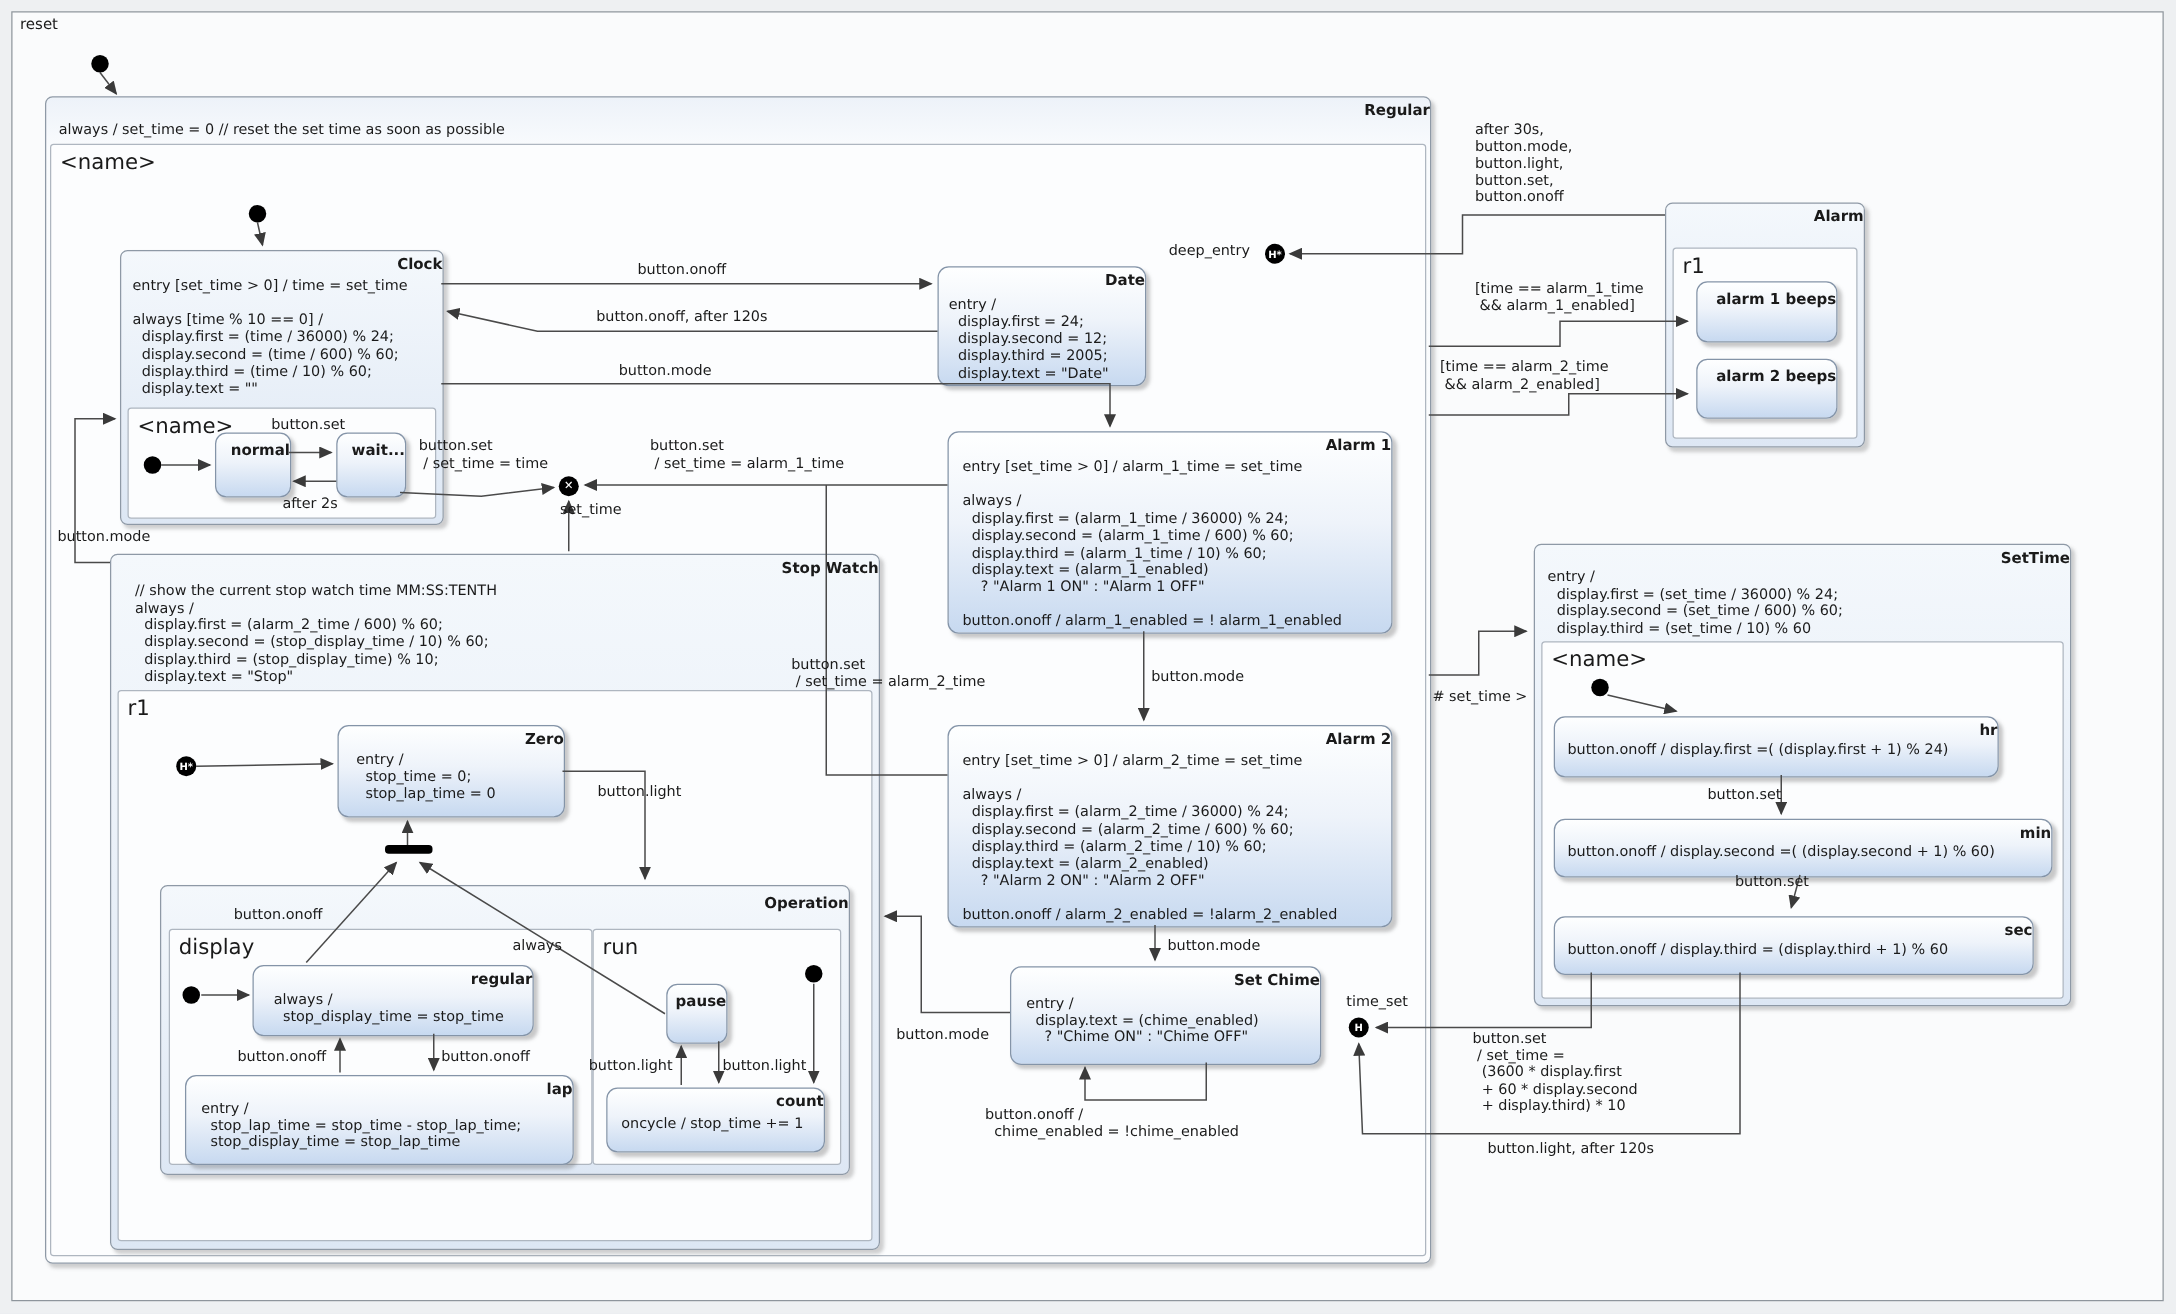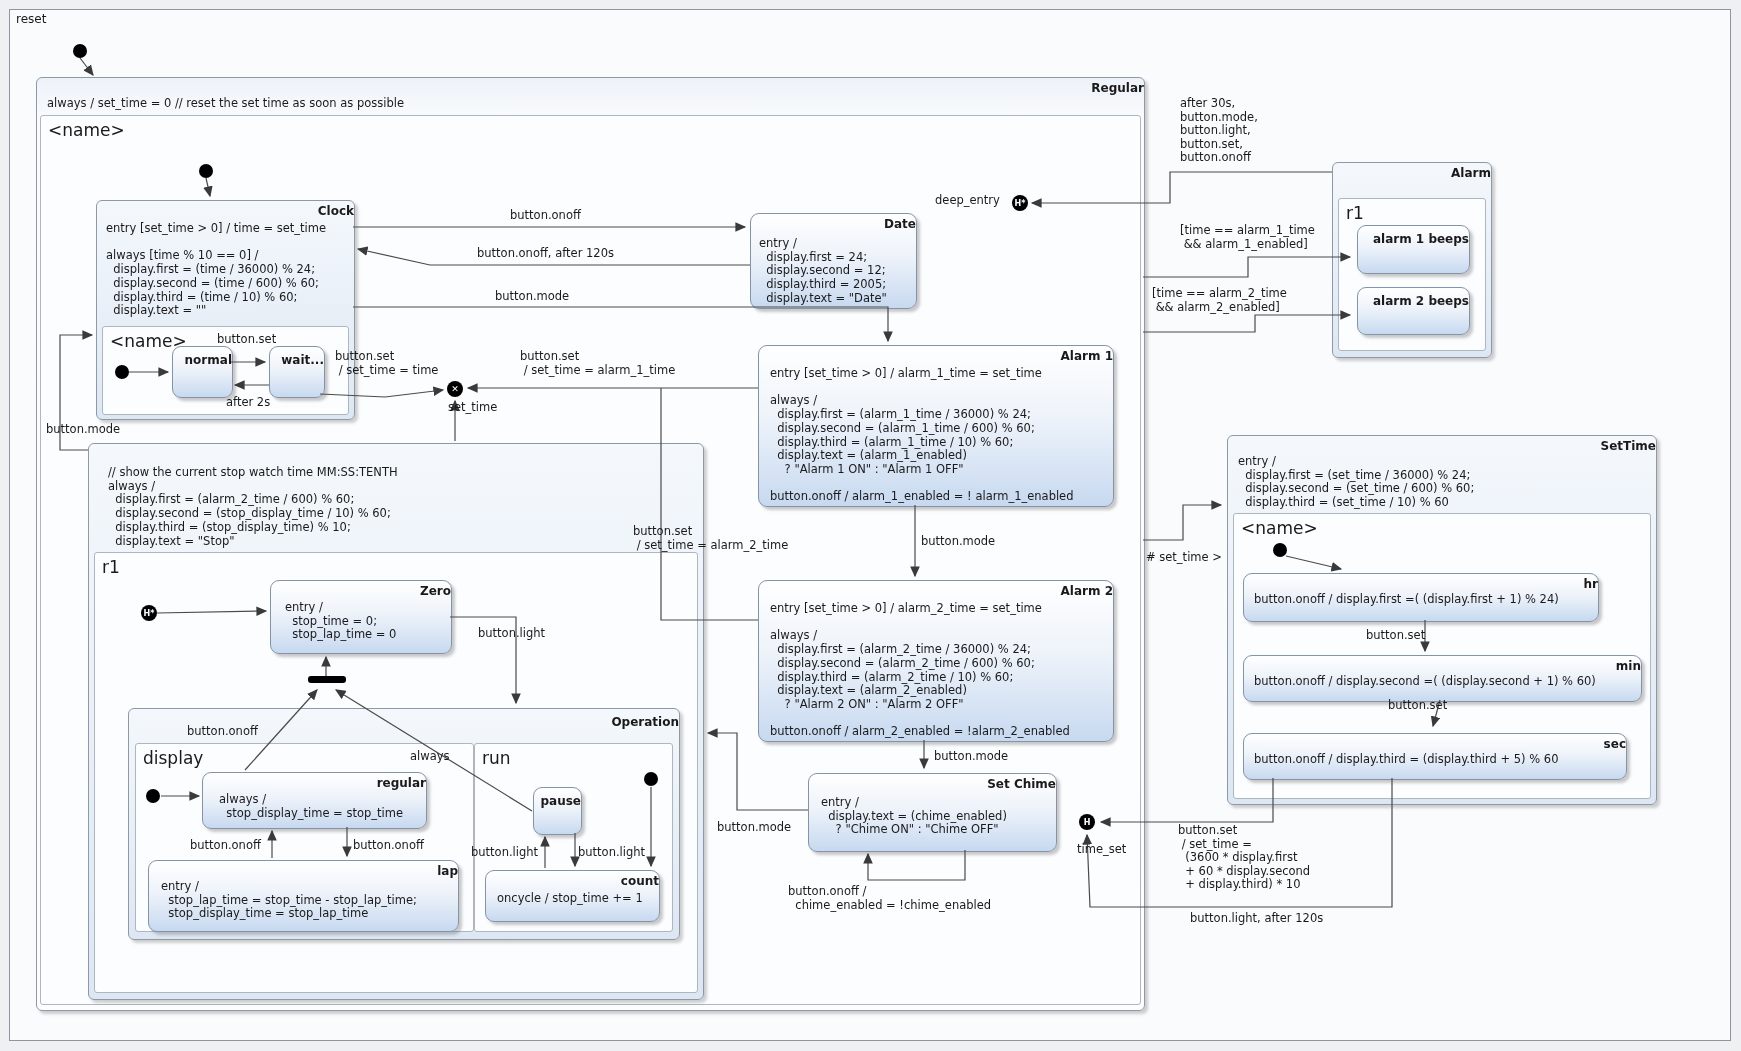--- a/index.html
+++ b/index.html
@@ -100,20 +100,21 @@
   </div>
 
   <div class="sstate" style="left:808px;top:773px;width:247px;height:77px;">
     <div class="title">Set Chime</div>
     <div class="body" style="left:12px;top:22px;">entry /
   display.text = (chime_enabled)
     ? "Chime ON" : "Chime OFF"</div>
   </div>
 
   <div class="cstate" style="left:88px;top:443px;width:614px;height:555px;">
+    <div class="title">Stop Watch</div>
     <div class="body" style="left:9px;top:22px;margin-left:10px;">// show the current stop watch time MM:SS:TENTH
 always /
   display.first = (alarm_2_time / 600) % 60;
   display.second = (stop_display_time / 10) % 60;
   display.third = (stop_display_time) % 10;
   display.text = "Stop"</div>
     <div class="region" style="left:5px;top:108px;width:602px;height:439px;">
       <div class="rlbl">r1</div>
     </div>
   </div>
@@ -167,21 +168,21 @@
   <div class="sstate" style="left:1243px;top:573px;width:354px;height:47px;">
     <div class="title">hr</div>
     <div class="body" style="left:10px;top:19px;">button.onoff / display.first =( (display.first + 1) % 24)</div>
   </div>
   <div class="sstate" style="left:1243px;top:655px;width:397px;height:45px;">
     <div class="title">min</div>
     <div class="body" style="left:10px;top:19px;">button.onoff / display.second =( (display.second + 1) % 60)</div>
   </div>
   <div class="sstate" style="left:1243px;top:733px;width:354px;height:45px;padding-left:28px;">
     <div class="title">sec</div>
-    <div class="body" style="left:10px;top:19px;">button.onoff / display.third = (display.third + 5) % 60</div>
+    <div class="body" style="left:10px;top:19px;">button.onoff / display.third = (display.third + 1) % 60</div>
   </div>
 
   <div class="cstate" style="left:1332px;top:162px;width:158px;height:194px;">
     <div class="title">Alarm</div>
     <div class="region" style="left:5px;top:35px;width:146px;height:151px;">
       <div class="rlbl">r1</div>
     </div>
   </div>
   <div class="sstate" style="left:1357px;top:225px;width:111px;height:47px;">
     <div class="title pt6">alarm 1 beeps</div>
@@ -278,20 +279,20 @@
 button.set,
 button.onoff</div>
   <div class="tl" style="left:935px;top:194px;">deep_entry</div>
   <div class="tl" style="left:1152px;top:224px;margin-left:28px;">[time == alarm_1_time
  &amp;&amp; alarm_1_enabled]</div>
   <div class="tl" style="left:1152px;top:287px;">[time == alarm_2_time
  &amp;&amp; alarm_2_enabled]</div>
   <div class="tl" style="left:1146px;top:551px;"># set_time &gt;</div>
   <div class="tl" style="left:1366px;top:629px;">button.set</div>
   <div class="tl" style="left:1388px;top:699px;">button.set</div>
-  <div class="tl" style="left:1077px;top:795px;margin-top:48px;">time_set</div>
+  <div class="tl" style="left:1077px;top:795px;">time_set</div>
   <div class="tl" style="left:1178px;top:824px;">button.set
  / set_time =
   (3600 * display.first
   + 60 * display.second
   + display.third) * 10</div>
   <div class="tl" style="left:1190px;top:912px;">button.light, after 120s</div>
 </div>
 
 </body></html>

